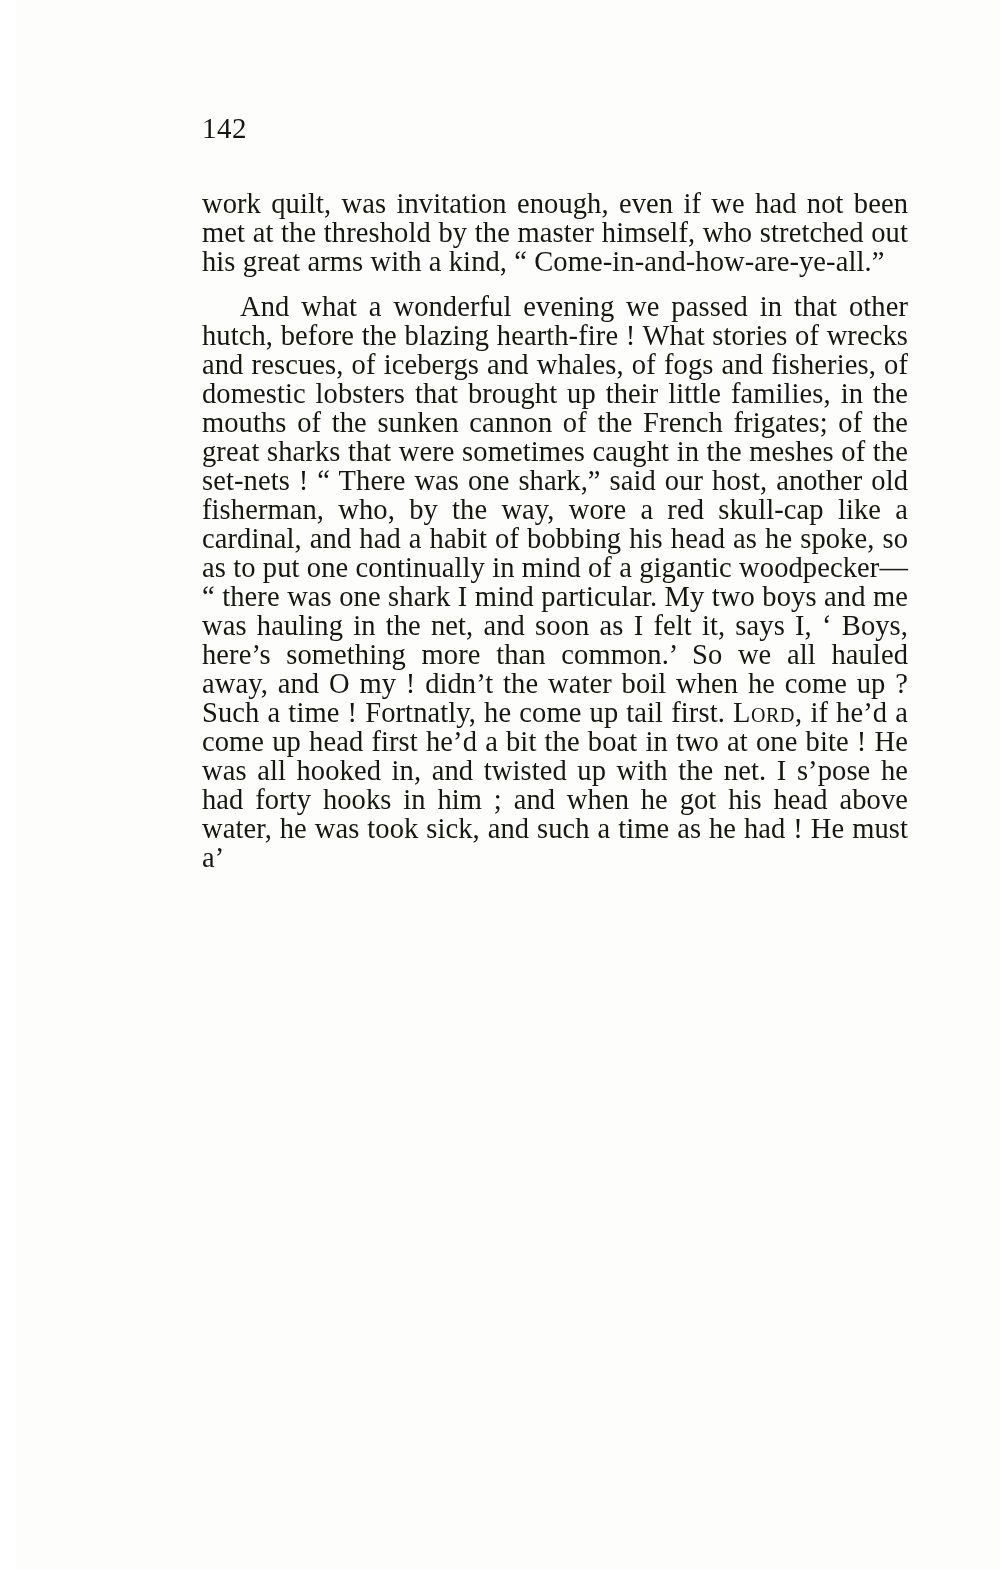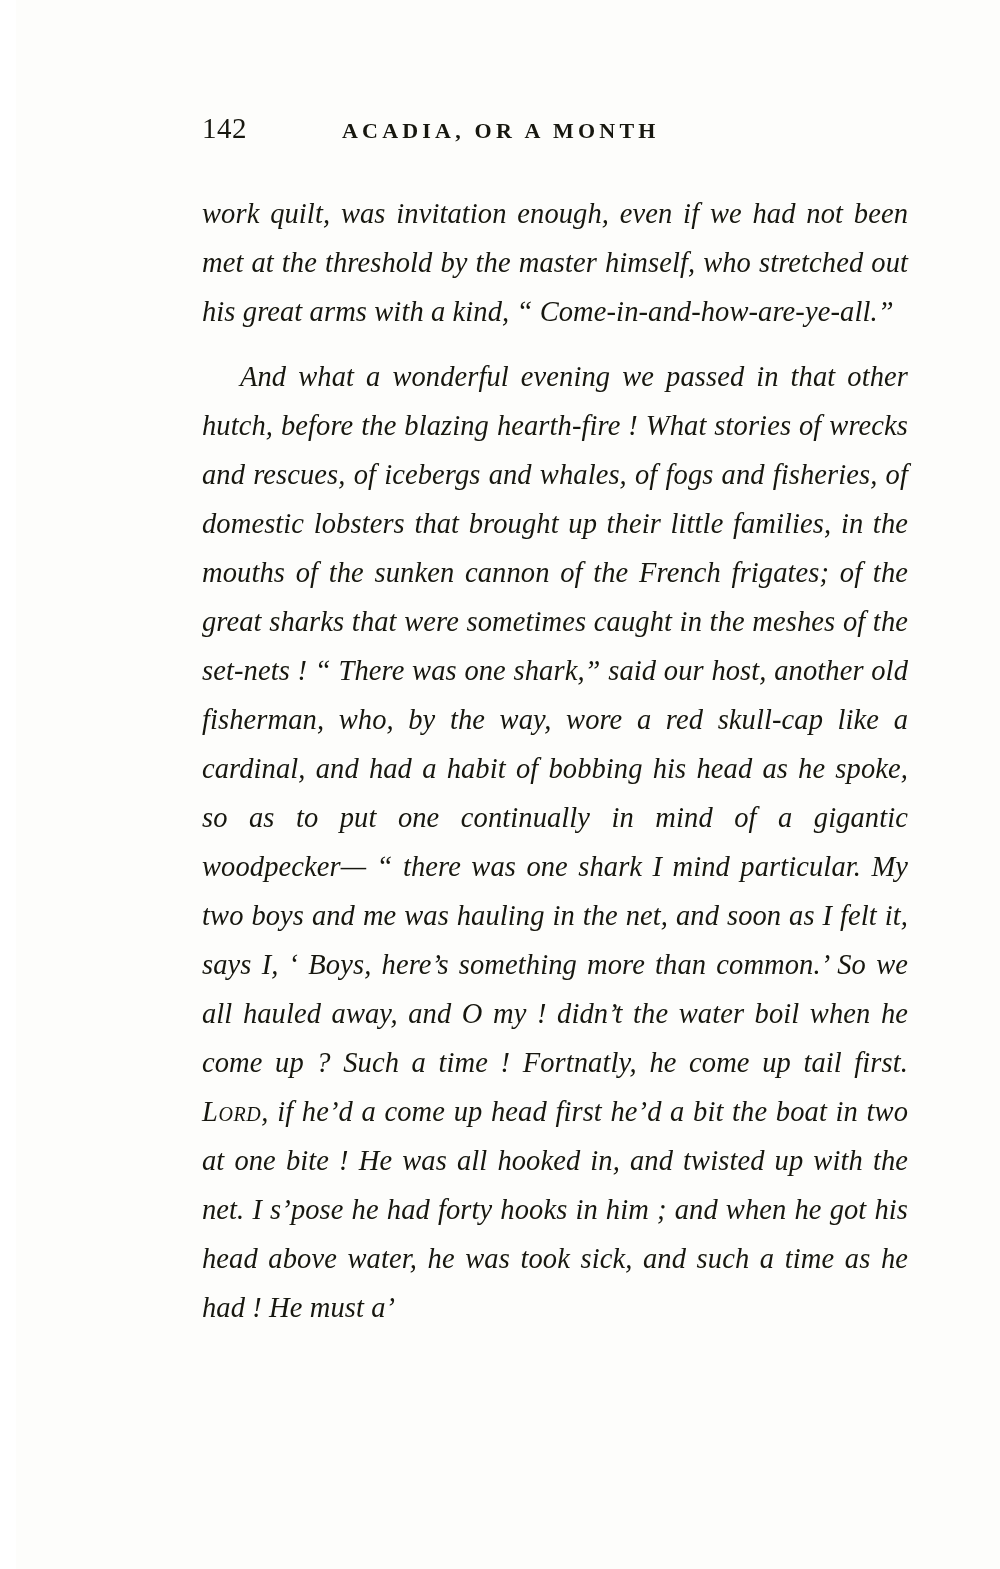--- a/index.html
+++ b/index.html
@@ -45,47 +45,45 @@
     font-size: 22px;
     letter-spacing: 4.2px;
     text-transform: uppercase;
     font-weight: 700;
     color: #17170f;
     white-space: nowrap;
   }
   .body-text p {
     margin: 0;
     font-size: 28.5px;
-    line-height: 49px;
+    line-height: 29px;
     text-align: justify;
     text-justify: inter-word;
     color: #17170f;
     letter-spacing: 0.1px;
-    font-style: italic;
   }
   .body-text p.indent {
     text-indent: 38px;
   }
   .body-text p + p {
     margin-top: 16px;
   }
   .smallcaps {
     font-variant: small-caps;
     letter-spacing: 0.6px;
   }
 </style>
 </head>
 <body>
 
 <div class="page">
   <div class="page-inner">
 
     <div class="running-head">
       <div class="folio">142</div>
-      <div class="head-title">ACADIA, OR A MONTH</div>
     </div>
 
     <div class="body-text">
       <p>work quilt, was invitation enough, even if we had not been met at the threshold by the master himself, who stretched out his great arms with a kind, “ Come-in-and-how-are-ye-all.”</p>
       <p class="indent"><span>And what a wonderful evening we passed in that other hutch, before the blazing hearth-fire !   What stories of wrecks and rescues, of icebergs and whales, of fogs and fisheries, of domestic lobsters that brought up their little families, in the mouths of the sunken cannon of the French frigates; of the great sharks that were sometimes caught in the meshes of the set-nets !   “ There was one shark,” said our host, another old fisherman, who, by the way, wore a red skull-cap like a cardinal, and had a habit of bobbing his head as he spoke, so as to put one continually in mind of a gigantic woodpecker— “ there was one shark I mind particular.   My two boys and me was hauling in the net, and soon as I felt it, says I, ‘ Boys, here’s something more than common.’   So we all hauled away, and O my ! didn’t the water boil when he come up ?   Such a time !   Fortnatly, he come up tail first.   </span><span class="smallcaps">Lord</span><span>, if he’d a come up head first he’d a bit the boat in two at one bite !   He was all hooked in, and twisted up with the net.   I s’pose he had forty hooks in him ; and when he got his head above water, he was took sick, and such a time as he had !   He must a’</span></p>
     </div>
 
   </div>
 </div>
 

